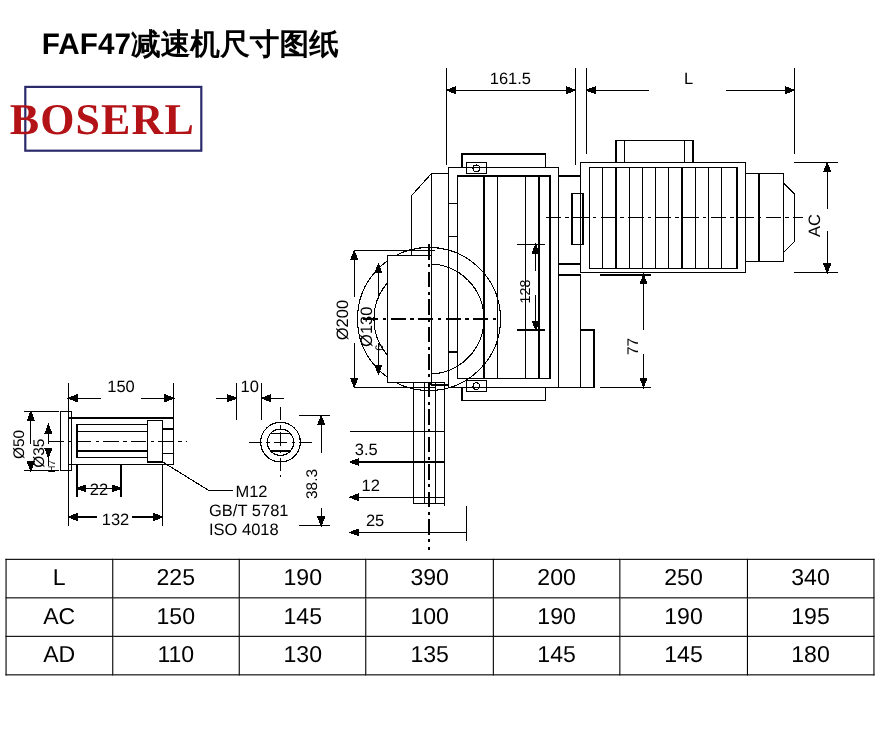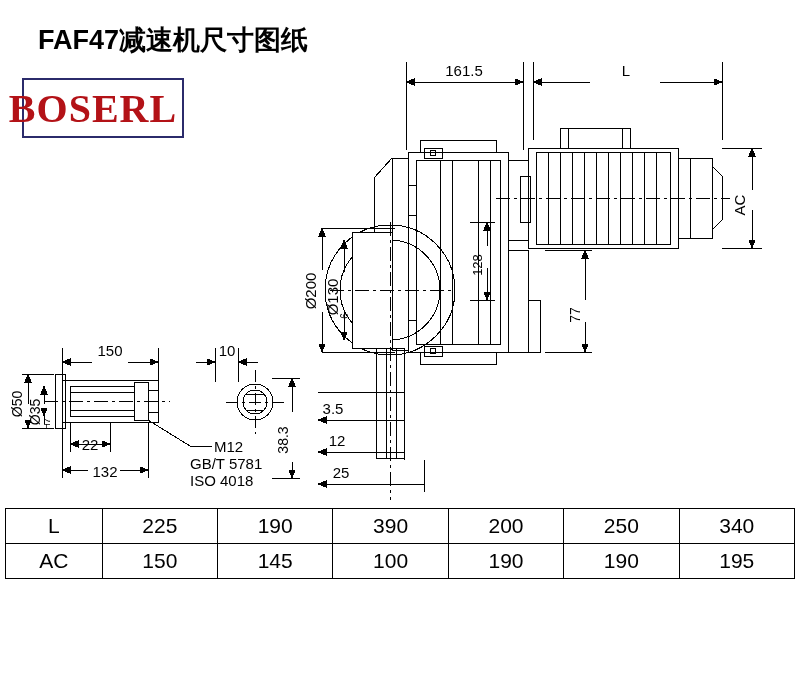--- a/index.html
+++ b/index.html
@@ -296,14 +296,23 @@
     </tr>
     <tr>
       <td class="lbl">AC</td>
       <td>150</td>
       <td>145</td>
       <td>100</td>
       <td>190</td>
       <td>190</td>
       <td>195</td>
     </tr>
+    <tr>
+      <td class="lbl">AD</td>
+      <td>110</td>
+      <td>130</td>
+      <td>135</td>
+      <td>145</td>
+      <td>145</td>
+      <td>180</td>
+    </tr>
   </tbody>
 </table>
 
 </body></html>

